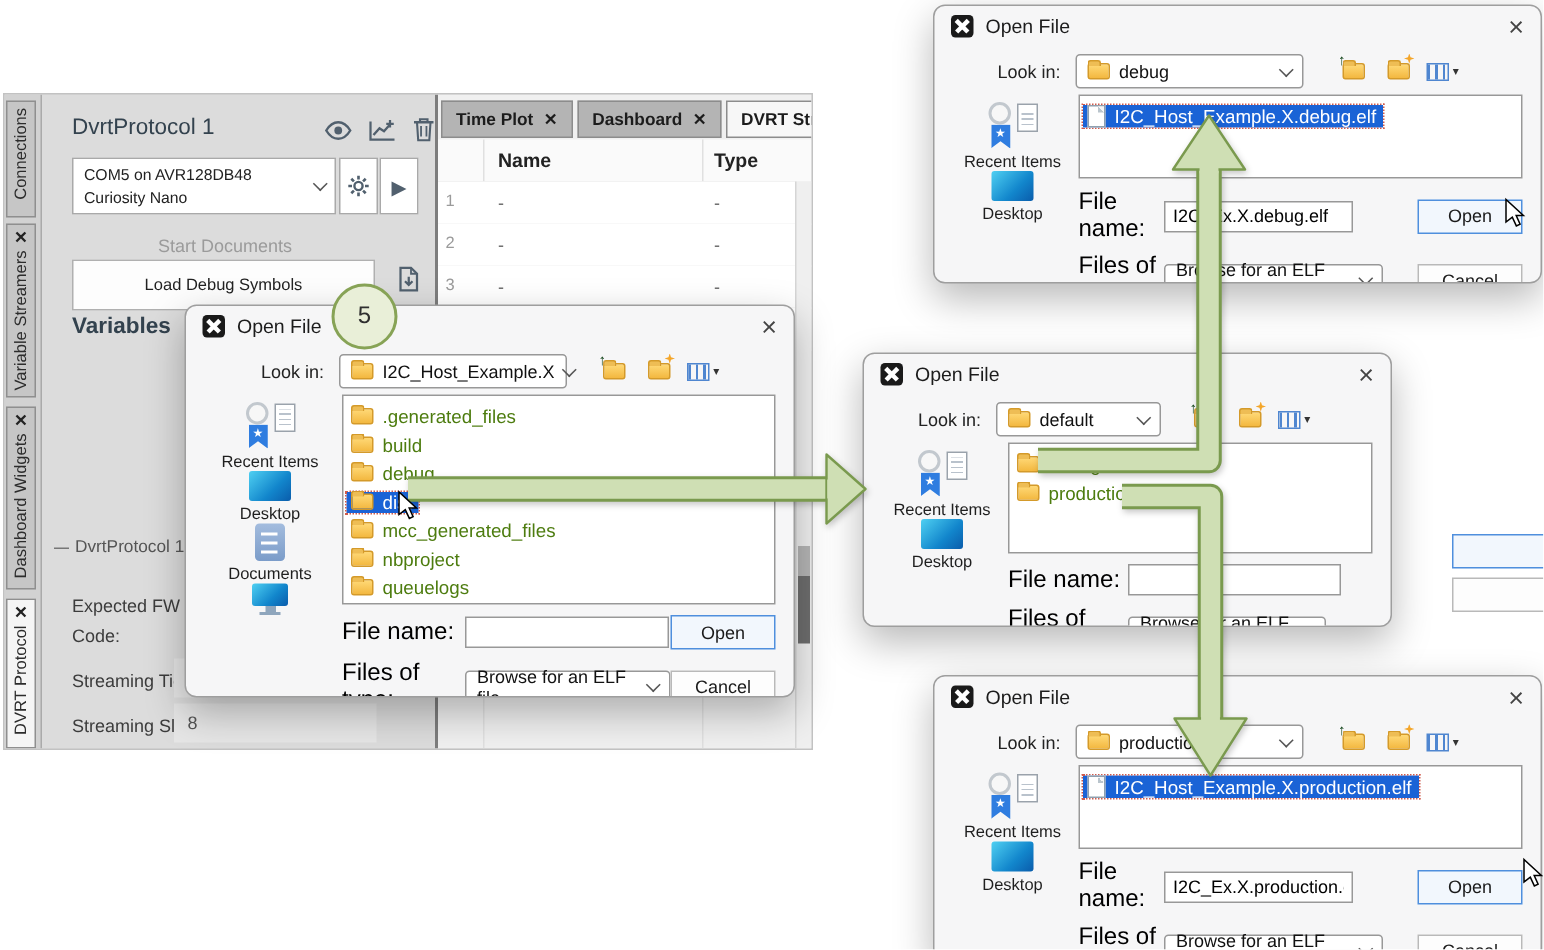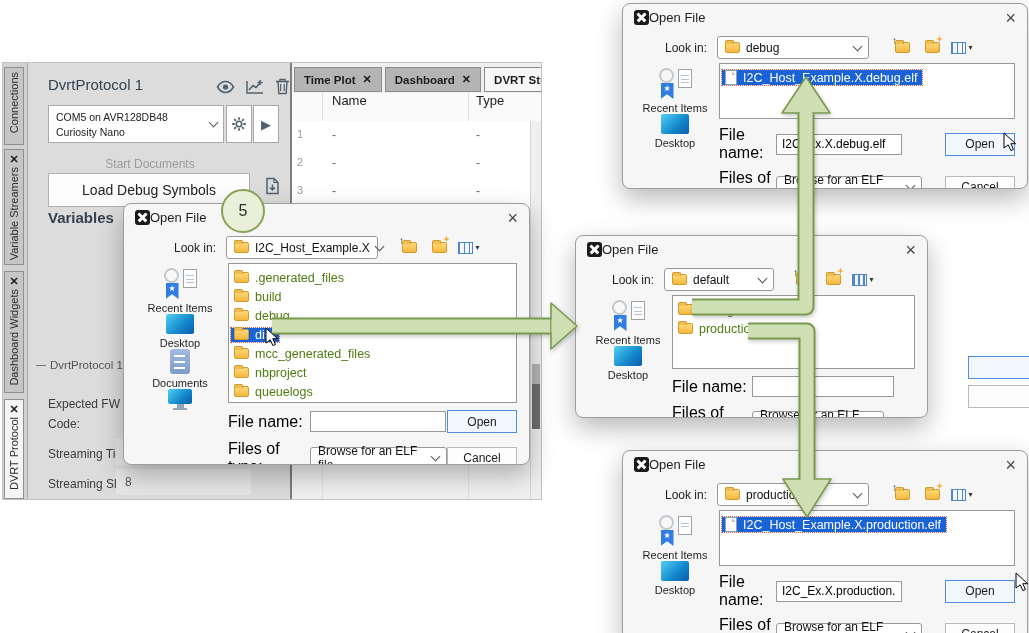--- a/index.html
+++ b/index.html
@@ -19,48 +19,48 @@
   .panel{position:absolute;left:25px;top:0;width:262px;height:100%}
   .ptitle{position:absolute;left:20px;top:13px;font-size:15px;color:#33424e;font-weight:500}
   .hicons{position:absolute;left:188px;top:15px;display:flex;gap:11px;align-items:center}
   .devbox{position:absolute;left:20px;top:42px;width:176px;height:38px;background:#fff;border:1px solid #a9a9a9;
           padding:4px 18px 0 7px;box-sizing:border-box;font-size:10.5px;line-height:1.4;color:#222}
   .devbox .chev{position:absolute;right:6px;top:16px}
   .sqbtn{position:absolute;top:42px;width:26px;height:38px;background:#fff;border:1px solid #a9a9a9;
          display:flex;align-items:center;justify-content:center;box-sizing:border-box}
   .startstream{position:absolute;left:20px;top:94px;width:204px;text-align:center;font-size:12px;color:#9b9b9b}
   .loadbtn{position:absolute;left:20px;top:110px;width:202px;height:34px;background:#fdfdfd;border:1px solid #b0b0b0;
-           font-size:14px;color:#222;display:flex;align-items:center;justify-content:center;box-sizing:border-box}
+           font-size:11px;color:#222;display:flex;align-items:center;justify-content:center;box-sizing:border-box}
   .loadicon{position:absolute;left:230px;top:111px;width:28px;height:24px;display:flex;align-items:center;justify-content:center}
   .variables{position:absolute;left:20px;top:146px;font-size:15px;font-weight:600;color:#33424e}
   .optgroup{position:absolute;left:8px;top:296px;font-size:11.5px;color:#555;display:flex;align-items:center;gap:4px}
   .optgroup .dash{width:10px;height:1px;background:#777}
   .flabel{position:absolute;left:20px;font-size:12px;color:#3c3c3c}
   .grayinput{position:absolute;left:88px;width:135px;height:26px;background:#e6e6e6;color:#555;
              font-size:12px;line-height:26px;padding-left:9px;box-sizing:border-box}
 
   .tablepanel{position:absolute;left:287px;top:0;right:0;height:100%;background:#f0f0f0;border-left:2px solid #7d7d7d;overflow:hidden}
   .tabbar{position:absolute;left:2px;top:4px;height:25px;display:flex;gap:3px}
   .tab{background:#b4b4b4;border:1px solid #8c8c8c;padding:0 9px;display:flex;align-items:center;gap:7px;
        font-size:11.5px;font-weight:600;color:#1c1c1c;box-sizing:border-box;white-space:nowrap}
   .tab.sel{background:#f7f7f7}
   .tab .x{font-weight:700;font-size:11px}
   .thead{position:absolute;left:0;top:30px;right:0;height:28px;background:#fafafa;border-bottom:1px solid #cfcfcf}
-  .th{position:absolute;top:0;font-size:13px;font-weight:normal;color:#222}
+  .th{position:absolute;top:6px;font-size:13px;font-weight:bold;color:#222}
   .trow{position:absolute;left:0;right:0;height:28px;background:#fff;border-bottom:1px solid #e4e4e4}
   .tnum{position:absolute;left:5px;top:7px;font-size:11px;color:#9a9a9a}
   .tcell{position:absolute;top:7px;font-size:12px;color:#666}
   .colline{position:absolute;top:30px;bottom:0;width:1px;background:#e0e0e0}
   .sbar{position:absolute;right:0;top:58px;bottom:0;width:10px;background:#efefef;border-left:1px solid #d5d5d5}
   .sthumb{position:absolute;left:1px;width:8px}
 
   
   .dlg{position:absolute;background:#f6f6f7;border:1px solid #9e9e9e;border-radius:8px;
        box-shadow:0 10px 26px rgba(0,0,0,.28);overflow:hidden;z-index:20;box-sizing:border-box}
-  .tbar{height:27px;display:flex;align-items:center;padding:0 11px;}
+  .tbar{height:27px;display:flex;align-items:center;padding:0 11px;gap:8px}
   .applogo{width:15px;height:15px;background:#1a1a1a;border-radius:3px;position:relative;flex:0 0 auto}
   .applogo::before,.applogo::after{content:"";position:absolute;left:2px;right:2px;top:6.2px;height:2.6px;background:#fff}
   .applogo::before{transform:rotate(45deg)} .applogo::after{transform:rotate(-45deg)}
   .ttl{font-size:13px;color:#1c1c1c}
   .wclose{margin-left:auto;font-size:18px;color:#444;line-height:1;font-weight:300}
   .lrow{display:flex;align-items:center;margin:5px 12px 4px 0;gap:10px}
   .llab{text-align:right;font-size:12px;color:#222;flex:0 0 auto}
   .combo{height:23px;background:#fff;border:1px solid #989898;border-radius:3px;display:flex;align-items:center;
          gap:6px;padding:0 7px;font-size:12px;color:#111;box-sizing:border-box}
   .combo .sp{flex:1}

